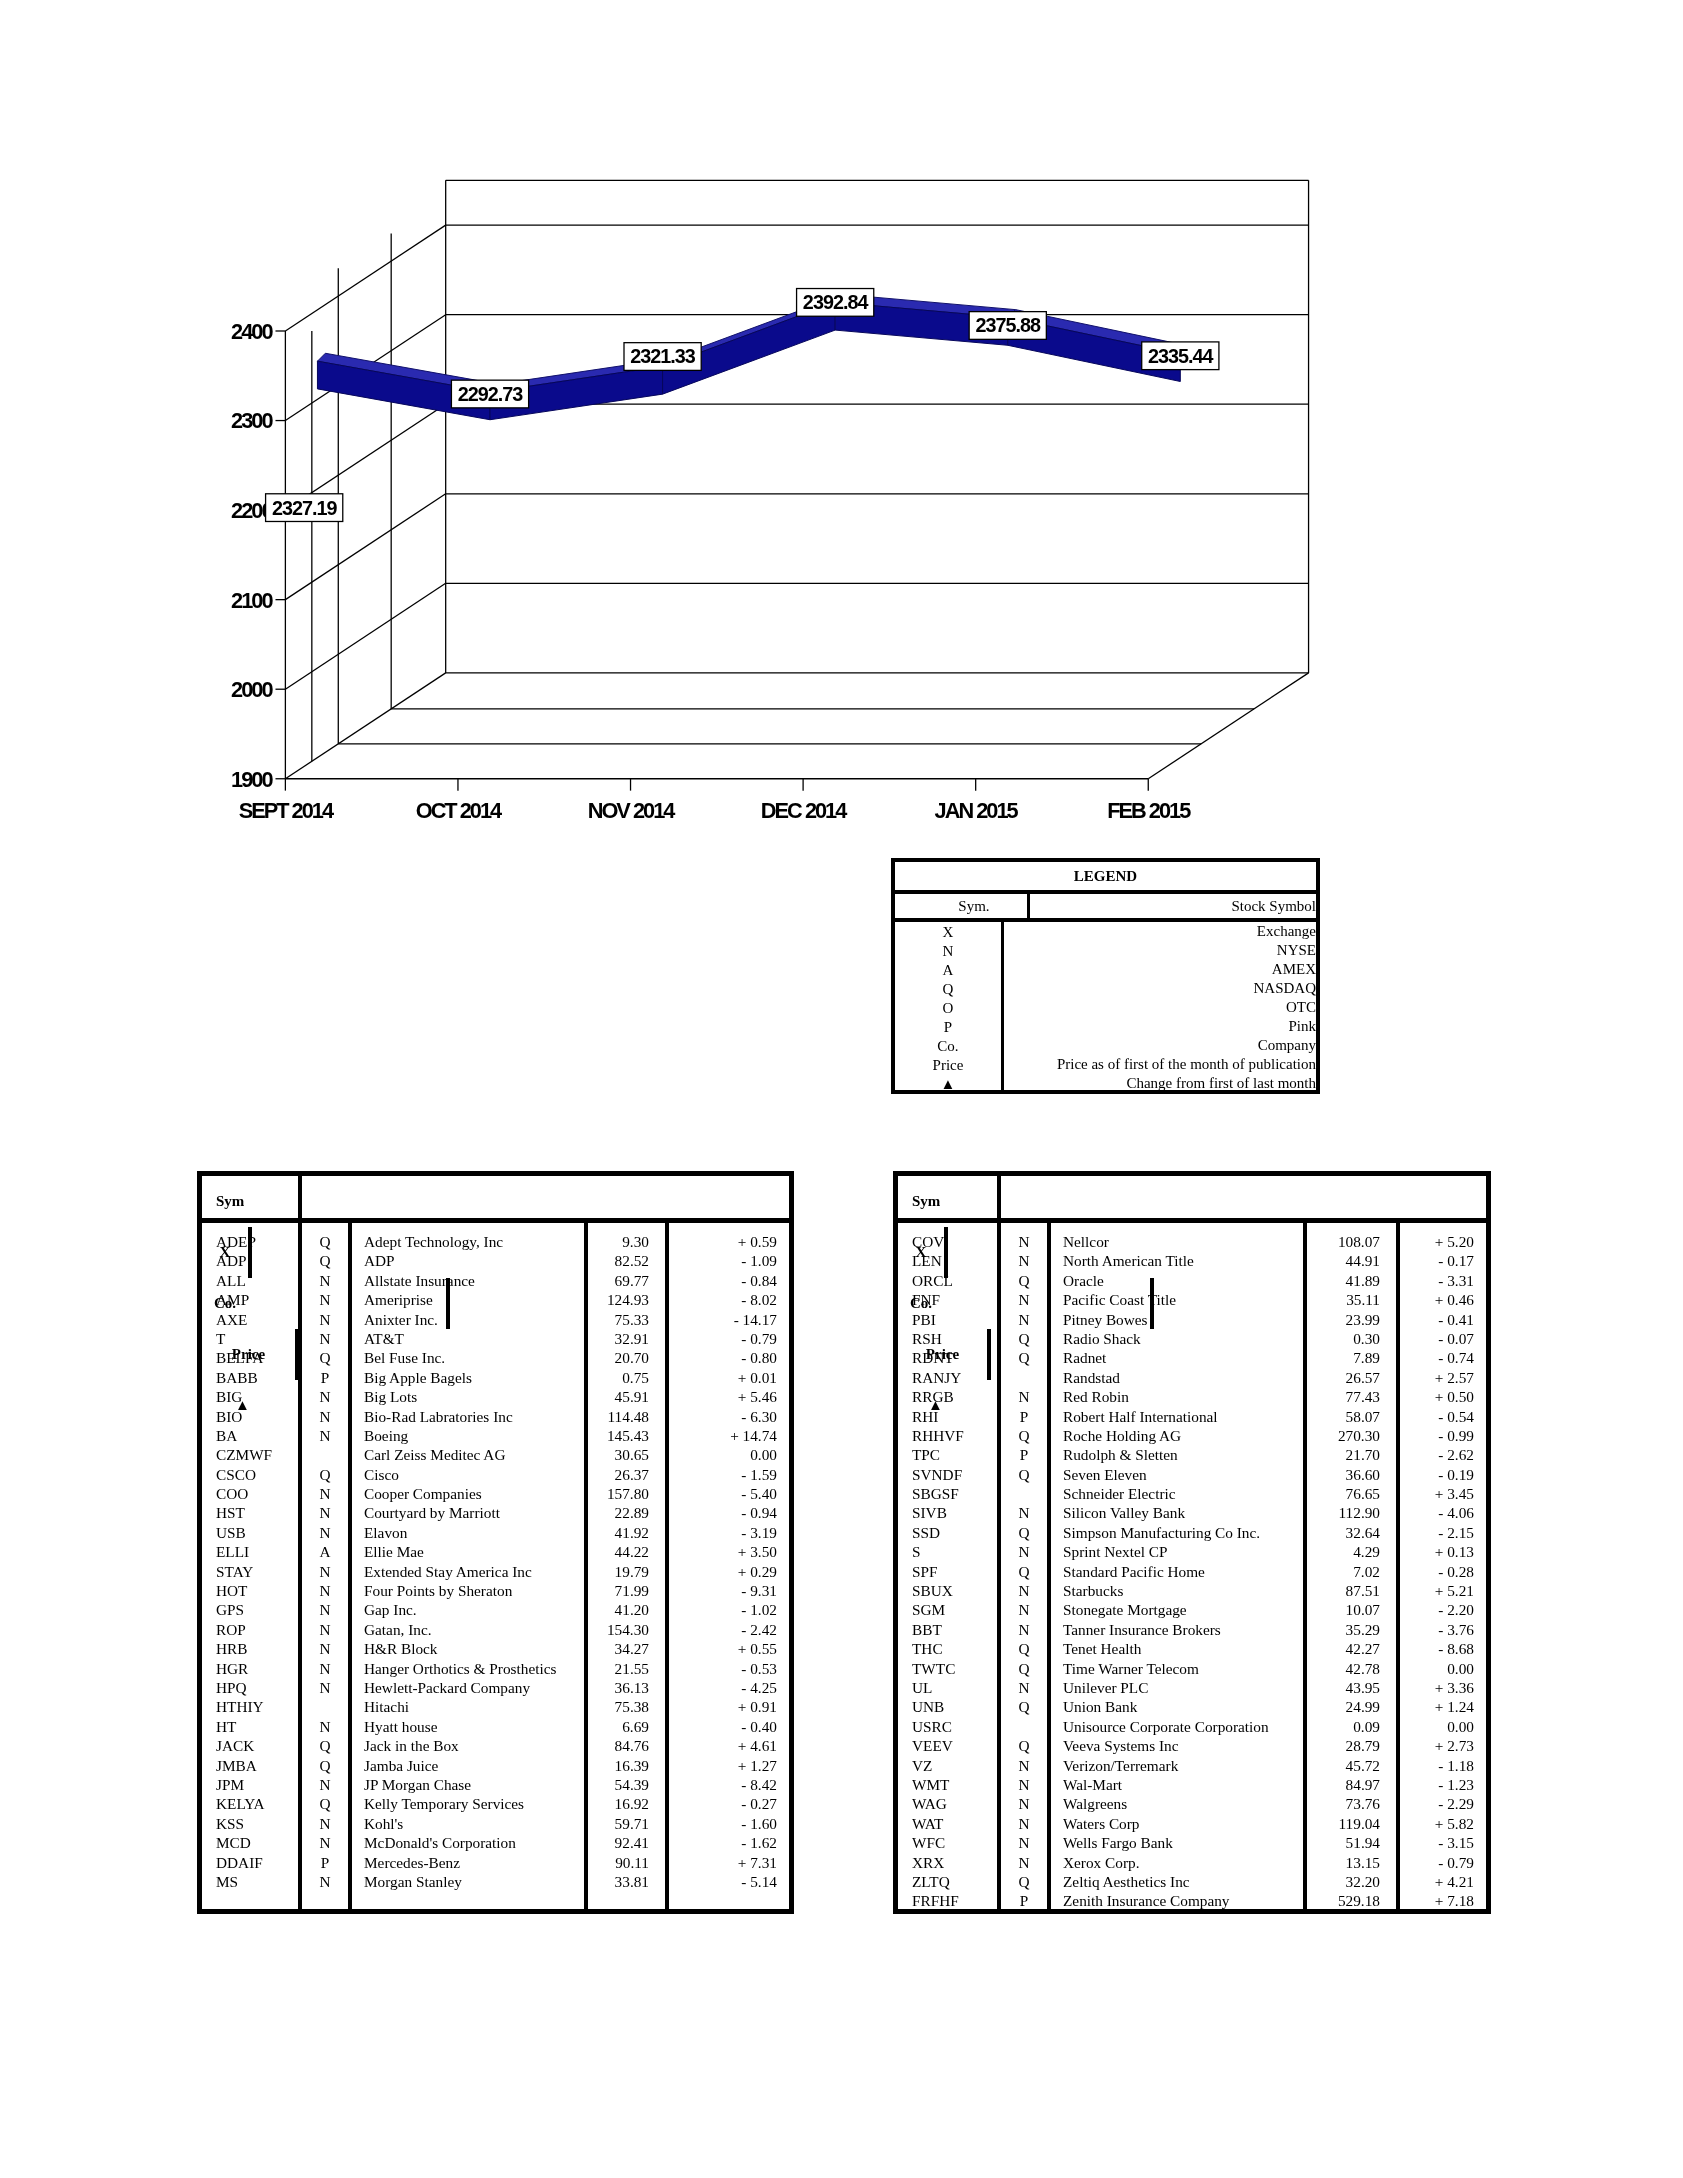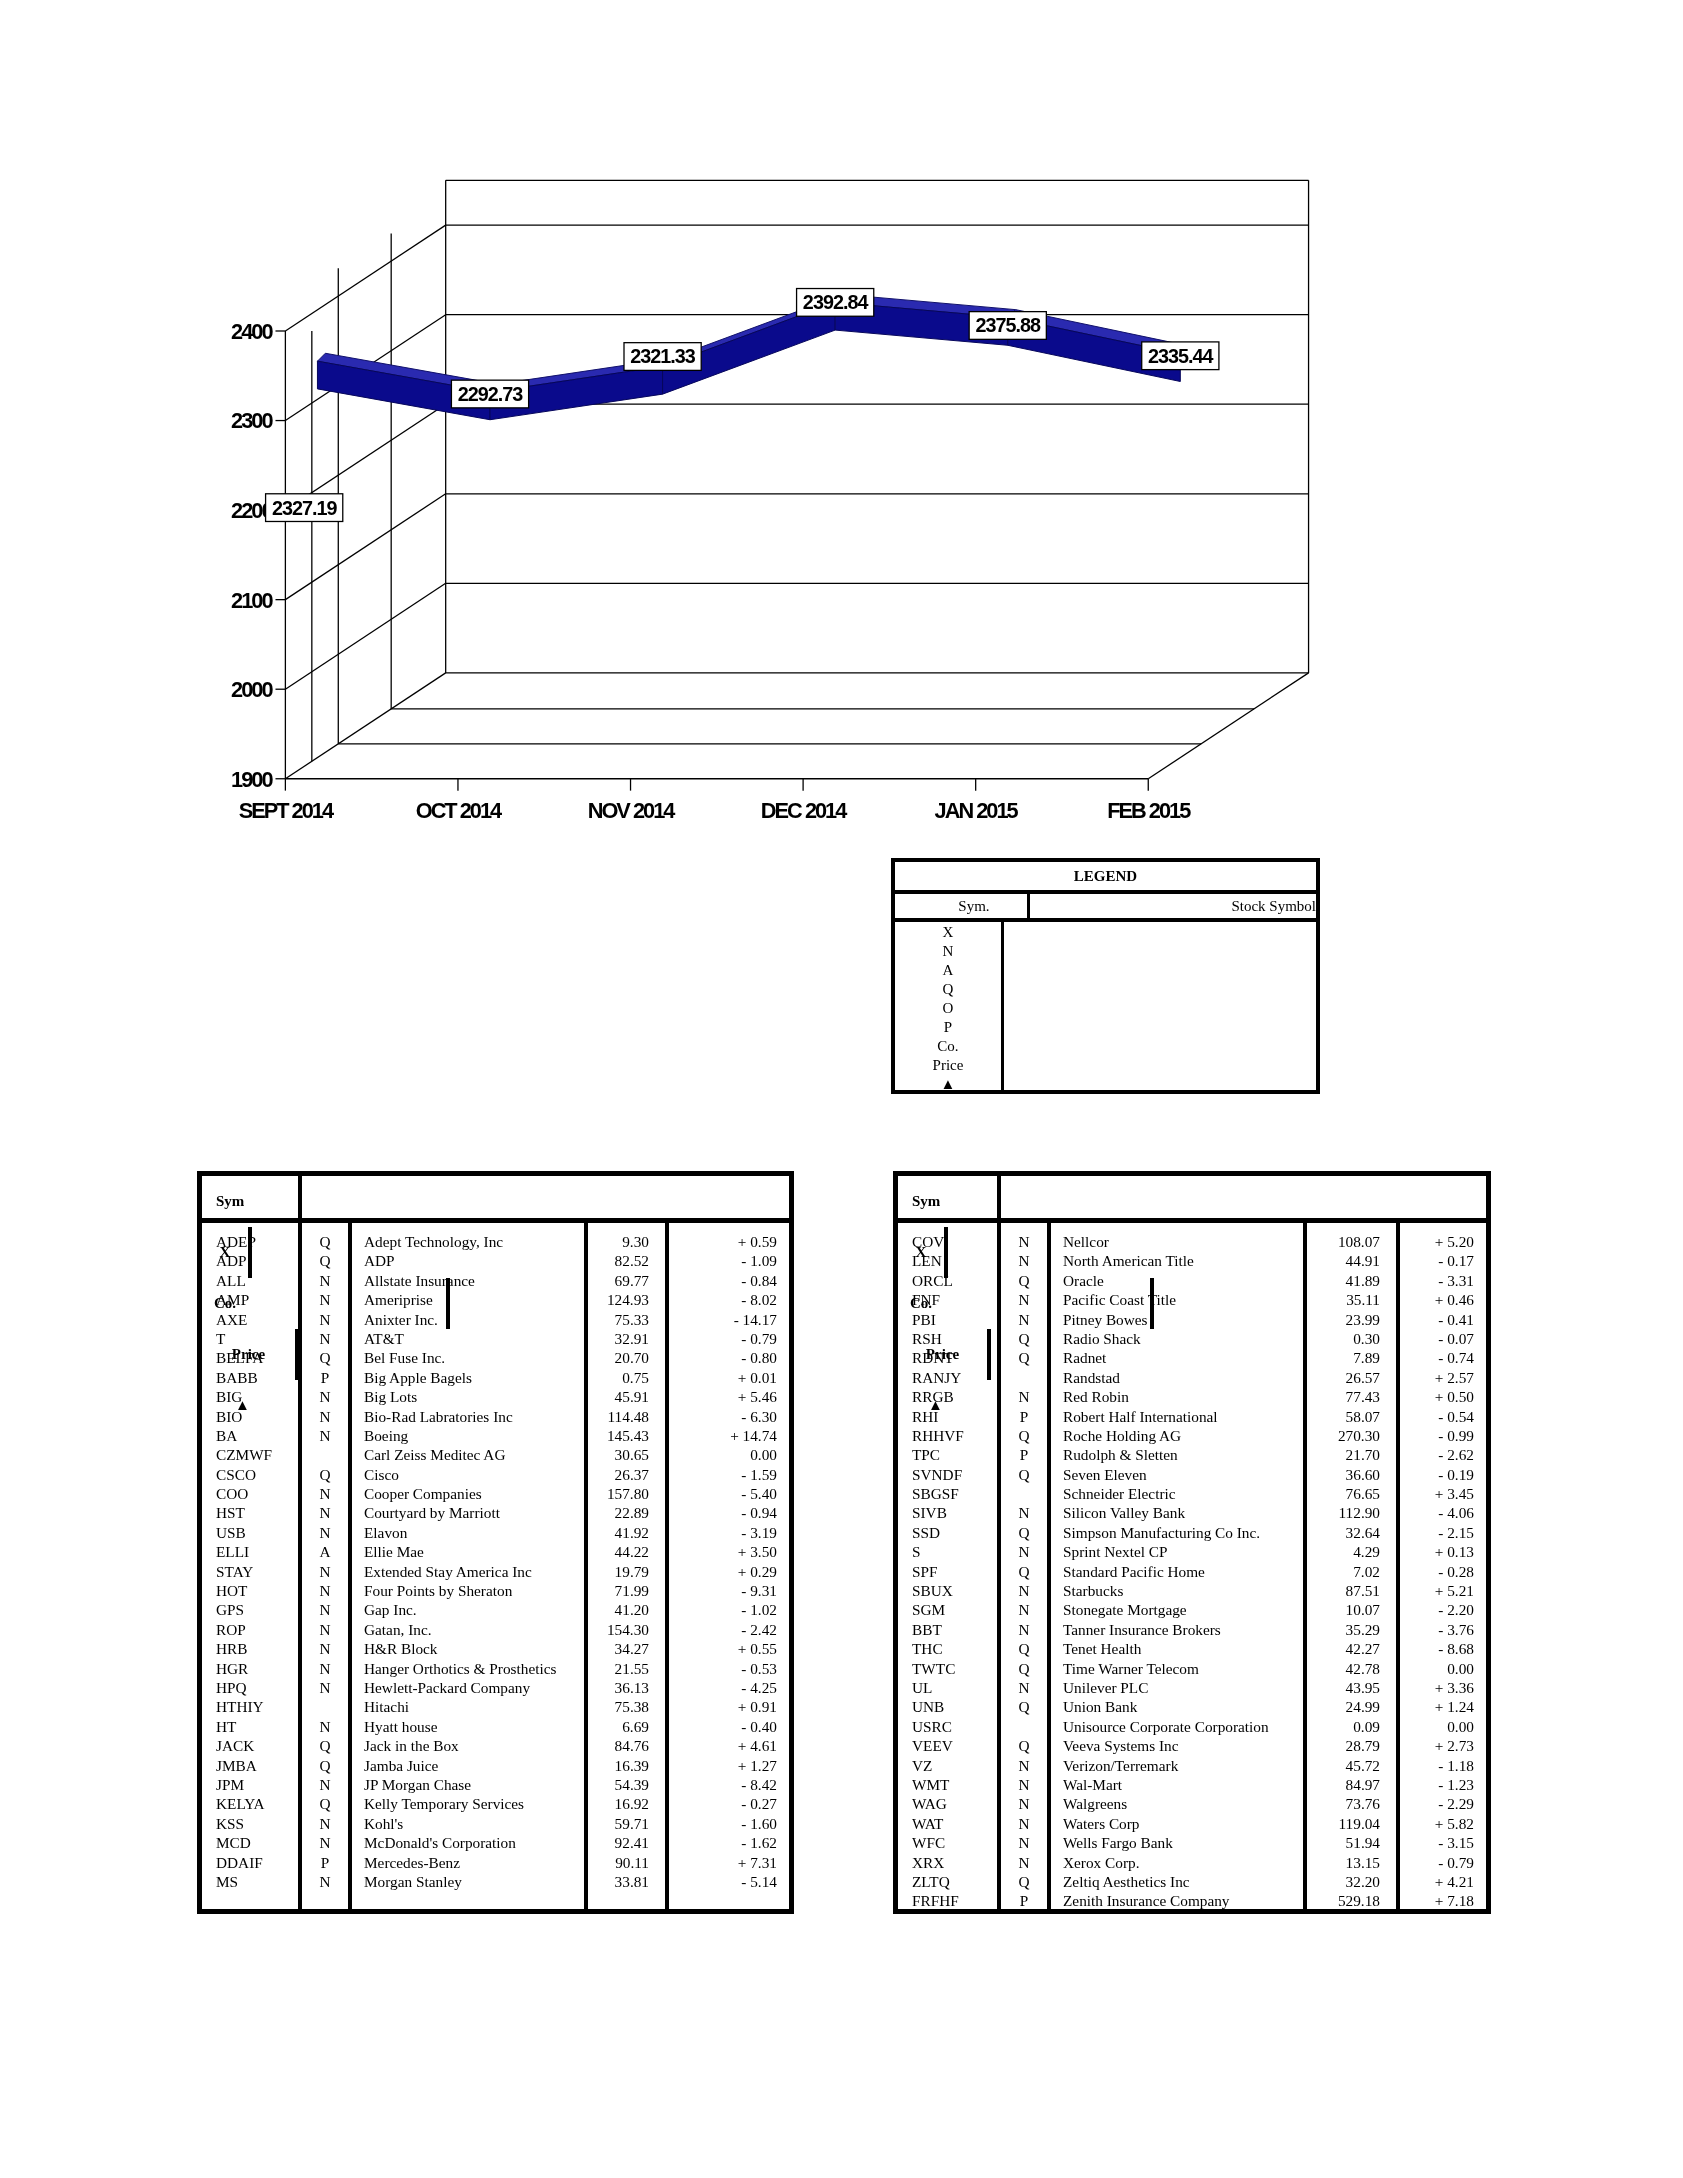--- a/index.html
+++ b/index.html
@@ -130,20 +130,31 @@
         <div class="line">X</div>
         <div class="line">N</div>
         <div class="line">A</div>
         <div class="line">Q</div>
         <div class="line">O</div>
         <div class="line">P</div>
         <div class="line">Co.</div>
         <div class="line">Price</div>
         <div class="line">▲</div>
       </div>
+    <div class="c2" id="legend-descs">
+        <div class="line">Exchange</div>
+        <div class="line">NYSE</div>
+        <div class="line">AMEX</div>
+        <div class="line">NASDAQ</div>
+        <div class="line">OTC</div>
+        <div class="line">Pink</div>
+        <div class="line">Company</div>
+        <div class="line">Price as of first of the month of publication</div>
+        <div class="line">Change from first of last month</div>
+      </div>
   </div>
 </div>
 
 <div class="stock-table" id="table-0" style="left:197px; width:597px;">
     <div class="head">
       <div class="col c-sym sep" style="width: 100px;">Sym</div>
       <div class="col hdr-center sep" style="width: 50px;">X</div>
       <div class="col c-co sep" style="width: 248px;">Co.</div>
       <div class="col hdr-center sep" style="width: 97px;">Price</div>
       <div class="col hdr-center" style="width: 81px; flex: 1 1 0%;">▲</div>

